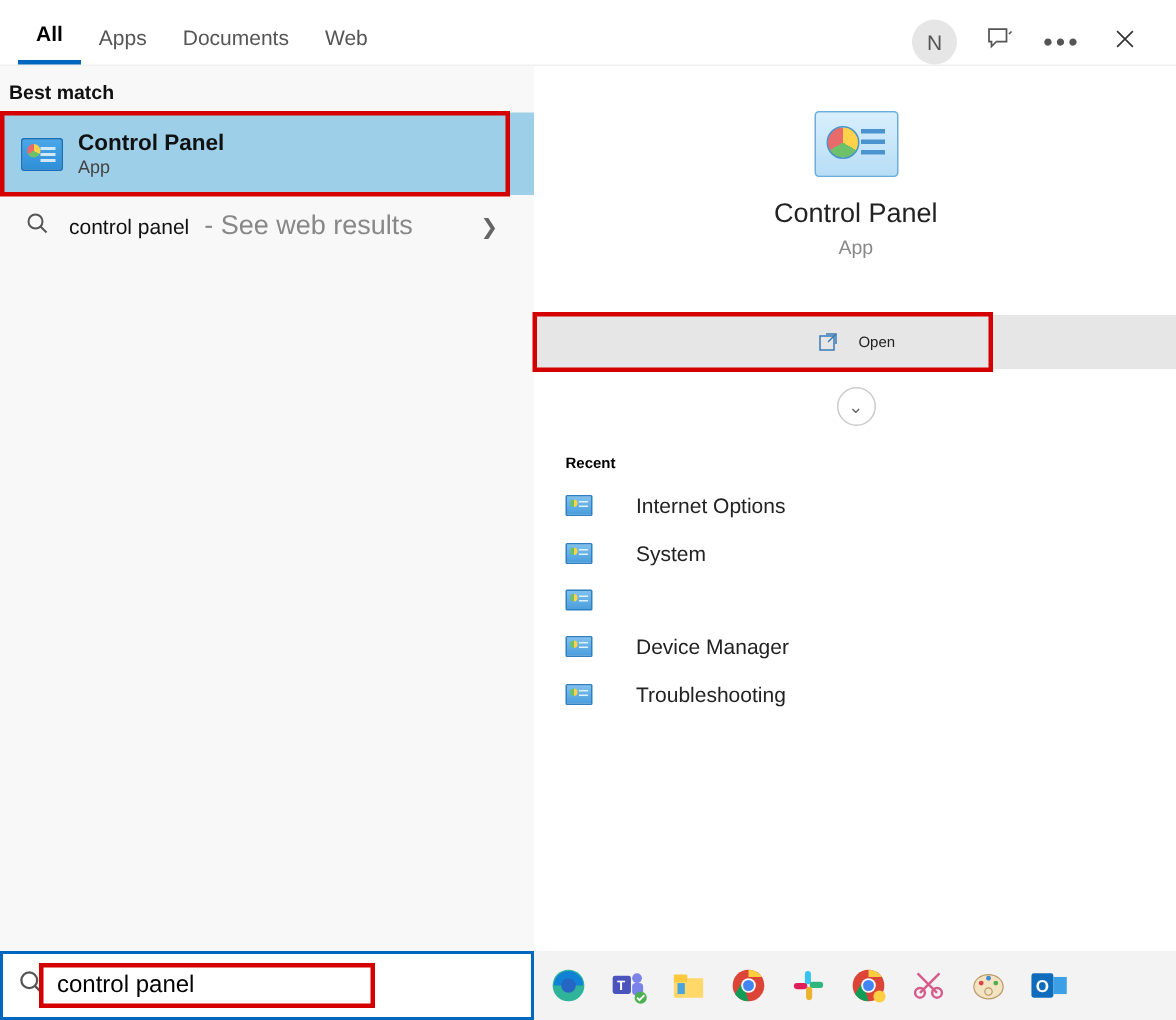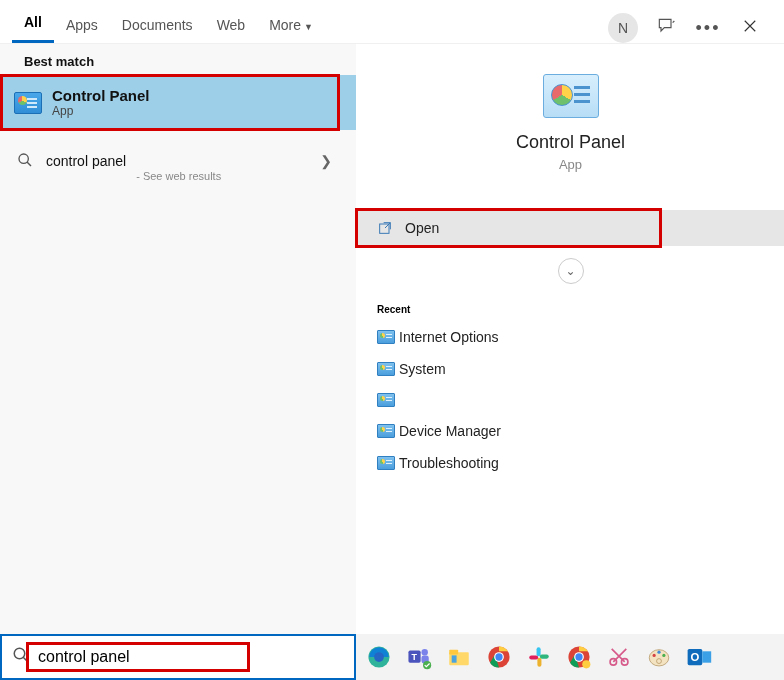--- a/index.html
+++ b/index.html
@@ -13,55 +13,55 @@
   .avatar { width: 30px; height: 30px; border-radius: 50%; background: #e6e6e6; display: flex; align-items: center; justify-content: center; font-size: 14px; color: #555;}
   .icon-btn { width: 28px; height: 28px; display: flex; align-items: center; justify-content: center; color: #333; cursor: pointer; font-size: 16px;}
   .close-x svg { width: 14px; height: 14px; }
   .more-caret { font-size: 9px; margin-left: 3px; color: #555;}
 
   
   .main { display: flex; height: 590px; }
   .left { width: 356px; background: #f8f8f8; display: flex; flex-direction: column; }
   .right-pane { flex: 1; background: #fff; border-left: 1px solid #fff; position: relative; padding-top: 20px;}
 
-  .section-label { font-size: 13px; font-weight: 600; color: #111; padding: 10px 24px 6px; }
+  .section-label { font-size: 13px; font-weight: 600; color: #111; padding: 10px 6px 6px; }
   .left .section-label { background: #f8f8f8; }
 
   .best-match-item { position: relative; background: #9ecfe8; padding: 12px 14px; display: flex; align-items: center; gap: 10px; }
   .best-match-item .hl { position: absolute; inset: 0; border: 3px solid #d40000; border-left-width: 4px; pointer-events: none; margin: -1px 16px -1px -1px; }
   .cp-small { width: 28px; height: 22px; background: linear-gradient(#49a7e9,#2f8ed6); border: 1px solid #1b6fb5; border-radius: 2px; position: relative; }
   .cp-small::before { content:""; position:absolute; left:3px; top:3px; width:9px; height:9px; border-radius:50%; background: conic-gradient(#ffd24a 0 120deg,#6ec06b 120deg 240deg,#e86a6a 240deg 360deg); }
   .cp-small::after { content:""; position:absolute; right:4px; top:5px; width:10px; height:2px; background:#cfe9fb; box-shadow: 0 4px 0 #cfe9fb, 0 8px 0 #cfe9fb; }
   .bm-title { font-size: 15px; font-weight: 600; color: #111; }
   .bm-sub   { font-size: 12px; color: #444; }
 
   .web-item { display: flex; align-items: center; padding: 10px 14px; gap: 10px; background: #f8f8f8; }
   .web-item .mag { color: #555; font-size: 15px; width: 22px; text-align: center;}
   .web-item .txt { font-size: 14px; color: #111; }
-  .web-item .sub { color: #888; font-size: 11px; margin-top: 30px; }
+  .web-item .sub { color: #888; font-size: 18px; }
   .web-item .chev { margin-left: auto; color: #666; font-size: 14px; padding-right: 10px;}
 
   
   .detail-head { text-align: center; padding: 10px 0 18px; }
   .cp-large { width: 56px; height: 44px; margin: 0 auto 14px; background: linear-gradient(#d8effd,#b7ddf6); border: 1px solid #6badde; border-radius: 3px; position: relative;}
   .cp-large::before { content:""; position:absolute; left:7px; top:9px; width:20px; height:20px; border-radius:50%; background: conic-gradient(#ffd24a 0 120deg,#6ec06b 120deg 240deg,#e86a6a 240deg 360deg); border:1px solid #4a93cf;}
   .cp-large::after { content:""; position:absolute; right:8px; top:11px; width:16px; height:3px; background:#4a93cf; box-shadow: 0 7px 0 #4a93cf, 0 14px 0 #4a93cf; }
   .detail-title { font-size: 18px; color: #222; }
   .detail-sub { font-size: 13px; color: #888; margin-top: 4px;}
 
-  .open-row { position: relative; background: #e6e6e6; display: flex; align-items: center; padding: 10px 20px; gap: 12px; font-size: 14px; color: #222; margin-top: 20px;}
+  .open-row { position: relative; background: #e6e6e6; display: flex; align-items: center; padding: 10px 20px; gap: 12px; font-size: 10px; color: #222; margin-top: 20px; justify-content: center;}
   .open-row .hl { position: absolute; inset: 0; border: 3px solid #d40000; pointer-events: none; margin: -2px 122px -2px -2px; }
   .open-icn { width: 16px; height: 16px; }
   .open-icn svg { width:16px; height:16px; stroke:#3a79b6; fill:none; stroke-width:1.5;}
 
   .expand { width: 26px; height: 26px; border: 1px solid #ccc; border-radius: 50%; margin: 12px auto 6px; display:flex; align-items:center; justify-content:center; color:#666; font-size:12px; cursor:pointer;}
   
   .recent-label { font-size: 10px; font-weight: 600; padding: 14px 20px 2px; }
   .recent-list { padding: 4px 8px; }
-  .recent-item { display:flex; align-items:center; gap: 4px; padding: 8px 12px; font-size: 14px; color: #222; cursor:pointer;}
+  .recent-item { display:flex; align-items:center; gap: 29px; padding: 8px 12px; font-size: 14px; color: #222; cursor:pointer;}
   .mini-cp { width: 18px; height: 14px; background: linear-gradient(#7fc1ee,#4a9edd); border:1px solid #2f7fc1; border-radius:1px; position:relative; flex-shrink:0;}
   .mini-cp::before{content:"";position:absolute;left:2px;top:2px;width:5px;height:5px;border-radius:50%;background:conic-gradient(#ffd24a 0 180deg,#6ec06b 180deg 360deg);}
   .mini-cp::after{content:"";position:absolute;right:2px;top:3px;width:6px;height:1px;background:#dff1fc;box-shadow:0 3px 0 #dff1fc;}
 
   
   .bottombar { position:absolute; left:0; right:0; bottom:0; height:46px; display:flex; align-items:stretch; background:#f3f3f3;}
   .searchwrap { width: 356px; position:relative; background:#fff; border:2px solid #0067c0; display:flex; align-items:center;}
   .searchwrap .hl { position:absolute; left:24px; top:6px; width:224px; height:30px; border:3px solid #d40000; pointer-events:none;}
   .searchwrap .mag { padding: 0 8px 0 10px; color:#555; font-size:16px;}
   .searchwrap input { border:none; outline:none; font-size:16px; flex:1; height:100%; padding:0; background:transparent;}
@@ -73,23 +73,20 @@
   .dots{font-size:18px;color:#555;letter-spacing:2px;line-height:1;}
 </style>
 </head>
 <body>
 
 <div class="tabs">
   <div class="tab active">All</div>
   <div class="tab">Apps</div>
   <div class="tab">Documents</div>
   <div class="tab">Web</div>
-  <div class="tab">
-    <span>More</span><span class="more-caret">▼</span>
-  </div>
   <div class="right">
     <div class="avatar">N</div>
     <div class="icon-btn">
       <span class="feedback-icn">
         <svg viewBox="0 0 24 24">
             <path d="M4 4h14v10H10l-4 4v-4H4z"></path>
             <path d="M20 8l2-2"></path>
           </svg>
       </span>
     </div>

